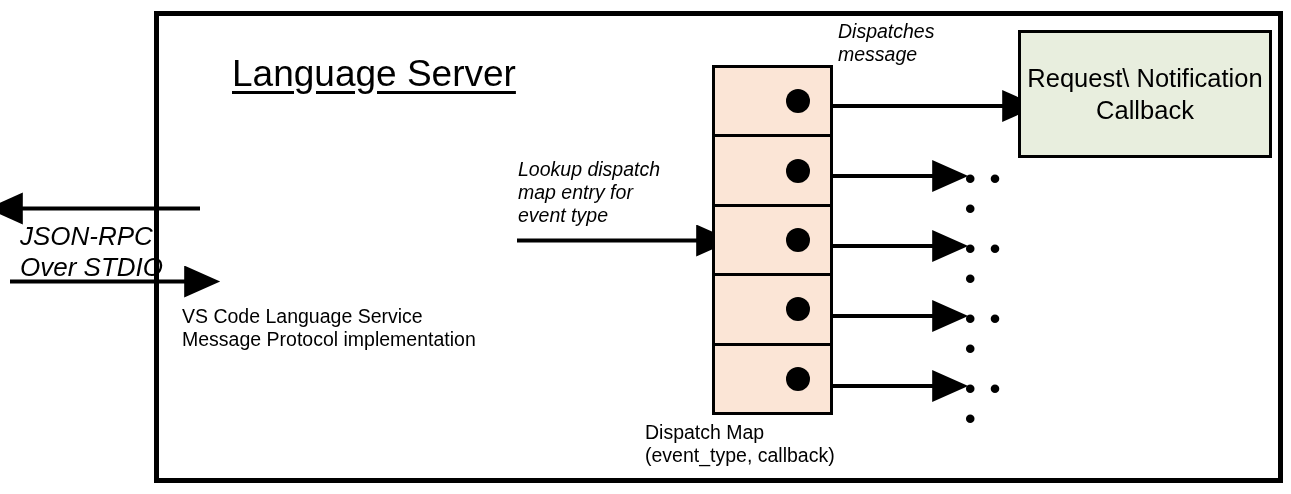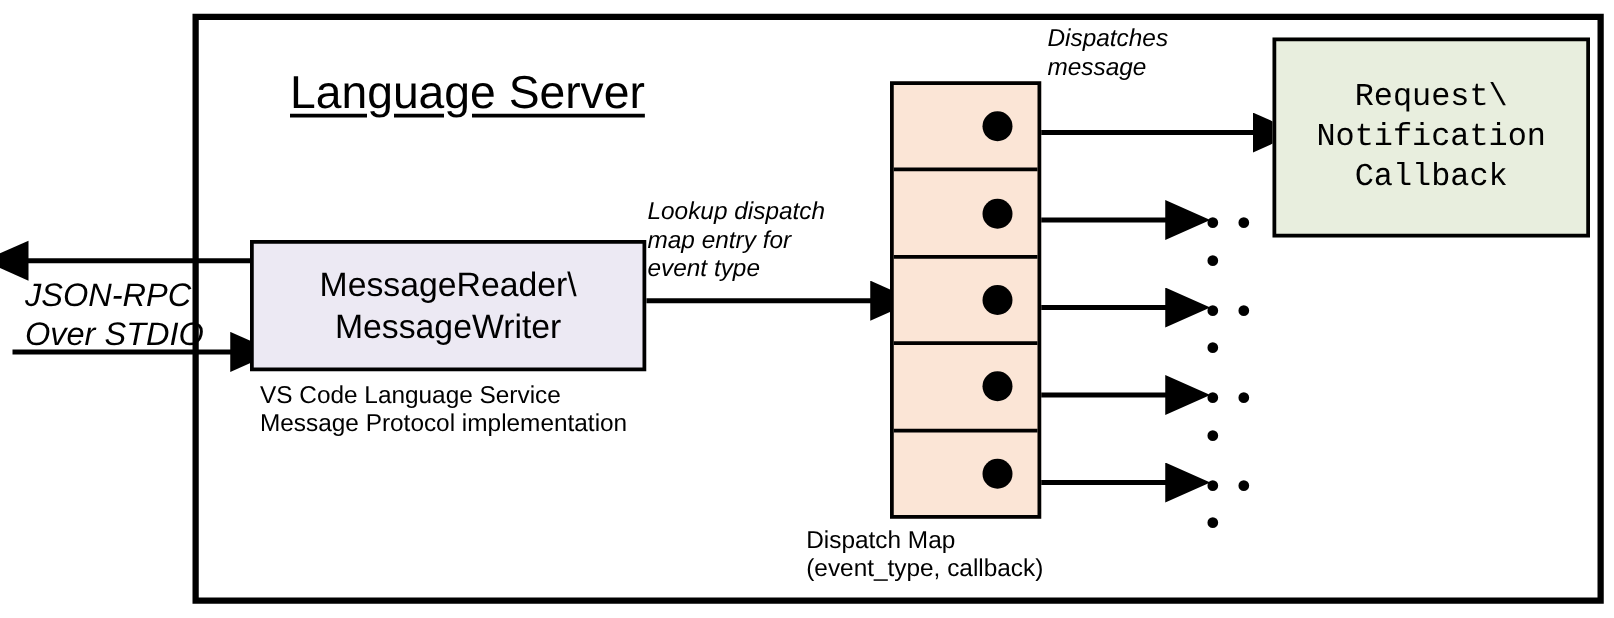--- a/index.html
+++ b/index.html
@@ -58,21 +58,21 @@
     display: flex;
     align-items: center;
     justify-content: center;
   }
   #reader-writer-label {
     font-size: 27px;
     line-height: 1.22;
     text-align: center;
   }
   #reader-writer-caption {
-    left: 208px;
+    left: 182px;
     top: 305px;
     width: 330px;
     font-size: 19.5px;
   }
   #jsonrpc-label {
     left: 20px;
     top: 221px;
     width: 160px;
     font-size: 26px;
   }
@@ -121,28 +121,27 @@
     width: 255px;
     font-size: 19.5px;
   }
 
   
   #callback-box {
     position: absolute;
     left: 1018px;
     top: 30px;
     width: 254px;
-    height: 160px;
+    height: 128px;
     background: #e8eede;
     border: 3px solid #000000;
     box-sizing: border-box;
     display: flex;
     align-items: center;
     justify-content: center;
-    font-family: Liberation Mono, monospace;
   }
   #callback-label {
     font-size: 25.5px;
     line-height: 1.26;
     text-align: center;
   }
   #callback-caption {
     left: 1010px;
     top: 186px;
     width: 262px;
@@ -194,24 +193,20 @@
     <line x1="789" y1="106" x2="1003" y2="106" stroke="#000000" stroke-width="4" marker-end="url(#arrowR)"></line>
 
     <line x1="789" y1="176" x2="933" y2="176" stroke="#000000" stroke-width="4" marker-end="url(#arrowR)"></line>
     <line x1="789" y1="246" x2="933" y2="246" stroke="#000000" stroke-width="4" marker-end="url(#arrowR)"></line>
     <line x1="789" y1="316" x2="933" y2="316" stroke="#000000" stroke-width="4" marker-end="url(#arrowR)"></line>
     <line x1="789" y1="386" x2="933" y2="386" stroke="#000000" stroke-width="4" marker-end="url(#arrowR)"></line>
   </svg>
 
   <div class="txt" id="server-title">Language Server</div>
 
-  <div id="reader-writer-box">
-    <div id="reader-writer-label">MessageReader\
-MessageWriter</div>
-  </div>
   <div class="txt" id="reader-writer-caption">VS Code Language Service
 Message Protocol implementation</div>
   <div class="txt italic" id="jsonrpc-label">JSON-RPC
 Over STDIO</div>
 
   <div class="txt italic" id="lookup-label">Lookup dispatch
 map entry for
 event type</div>
 
   <div id="dispatch-map">

